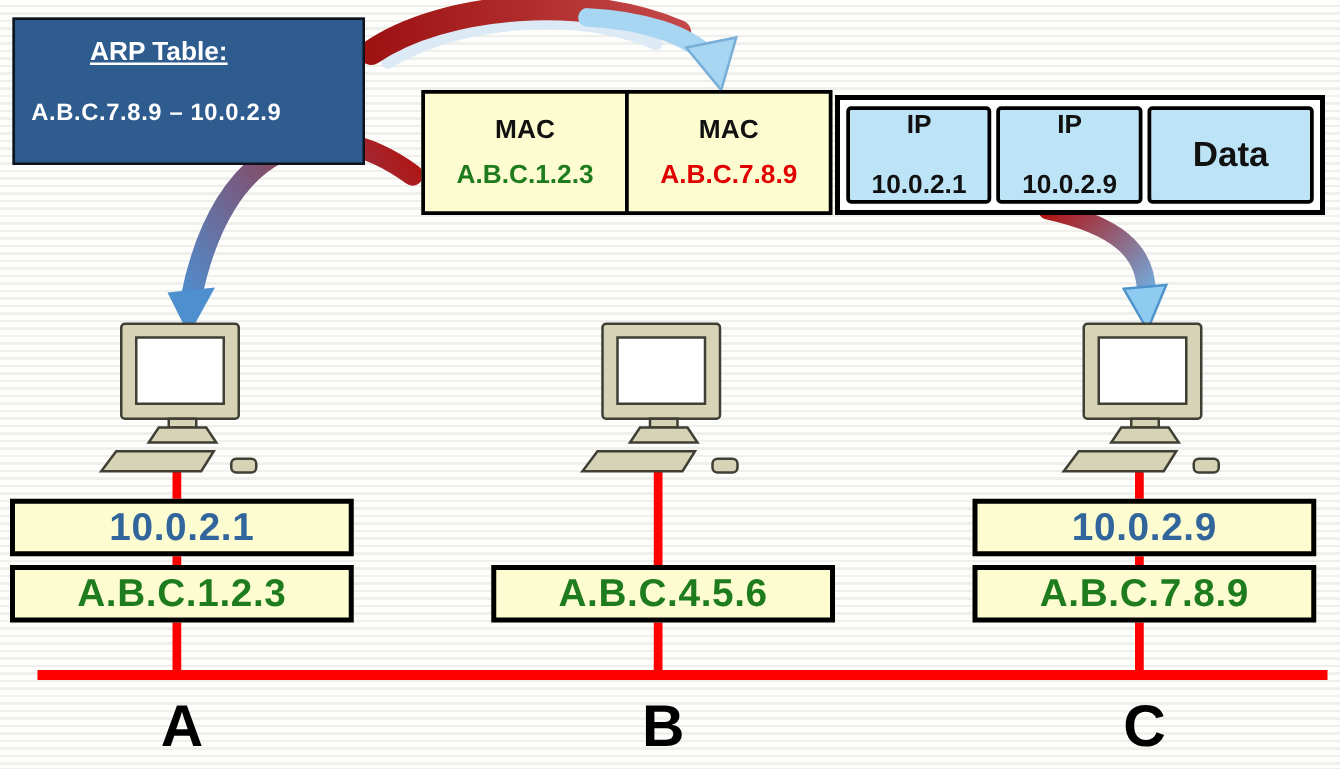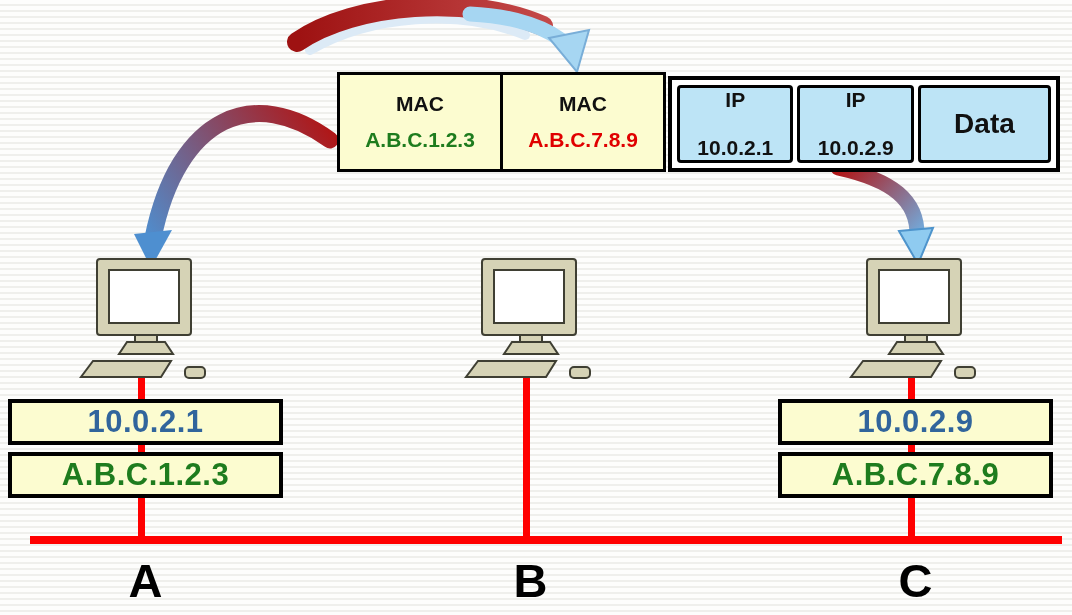--- a/index.html
+++ b/index.html
@@ -91,20 +91,24 @@
       <path d="M 330,140 C 255,85 178,115 153,238" fill="none" stroke="url(#gradLeft)" stroke-width="17" stroke-linecap="round"></path>
       <polygon points="134,234 172,230 151,268" fill="#4E8FD0"></polygon>
     </g>
 
     <g>
       <path d="M 838,168 C 892,180 918,200 917,236" fill="none" stroke="url(#gradRight)" stroke-width="15" stroke-linecap="round"></path>
       <polygon points="899,231 933,228 918,264" fill="#8FCBF0" stroke="#4E94CC" stroke-width="2"></polygon>
     </g>
   </svg>
 
+  <div class="arp-box">
+    <div class="arp-title">ARP Table:</div>
+    <div class="arp-entry">A.B.C.7.8.9 – 10.0.2.9</div>
+  </div>
 
   <div class="cell mac-cell mac-cell-1">
     <div>MAC</div>
     <div class="mac-green">A.B.C.1.2.3</div>
   </div>
   <div class="cell mac-cell mac-cell-2">
     <div>MAC</div>
     <div class="mac-red">A.B.C.7.8.9</div>
   </div>
 
@@ -140,20 +144,21 @@
   <div class="host host-b">
     <div class="drop-line"></div>
     <svg class="computer" viewBox="0 0 155 130">
       <rect x="24" y="4" width="94" height="76" rx="3" fill="#D6D3B6" stroke="#3F3F33" stroke-width="2"></rect>
       <rect x="36" y="15" width="70" height="53" fill="#ffffff" stroke="#3F3F33" stroke-width="2"></rect>
       <rect x="62" y="80" width="22" height="7" fill="#D6D3B6" stroke="#3F3F33" stroke-width="2"></rect>
       <polygon points="54,87 92,87 100,99 46,99" fill="#D6D3B6" stroke="#3F3F33" stroke-width="2"></polygon>
       <polygon points="20,106 98,106 88,122 8,122" fill="#D6D3B6" stroke="#3F3F33" stroke-width="2"></polygon>
       <rect x="112" y="112" width="20" height="11" rx="4" fill="#D6D3B6" stroke="#3F3F33" stroke-width="2"></rect>
     </svg>
+    <div class="addr-box mac-box">A.B.C.4.5.6</div>
     <div class="host-letter">B</div>
   </div>
 
   <div class="host host-c">
     <div class="drop-line"></div>
     <svg class="computer" viewBox="0 0 155 130">
       <rect x="24" y="4" width="94" height="76" rx="3" fill="#D6D3B6" stroke="#3F3F33" stroke-width="2"></rect>
       <rect x="36" y="15" width="70" height="53" fill="#ffffff" stroke="#3F3F33" stroke-width="2"></rect>
       <rect x="62" y="80" width="22" height="7" fill="#D6D3B6" stroke="#3F3F33" stroke-width="2"></rect>
       <polygon points="54,87 92,87 100,99 46,99" fill="#D6D3B6" stroke="#3F3F33" stroke-width="2"></polygon>

